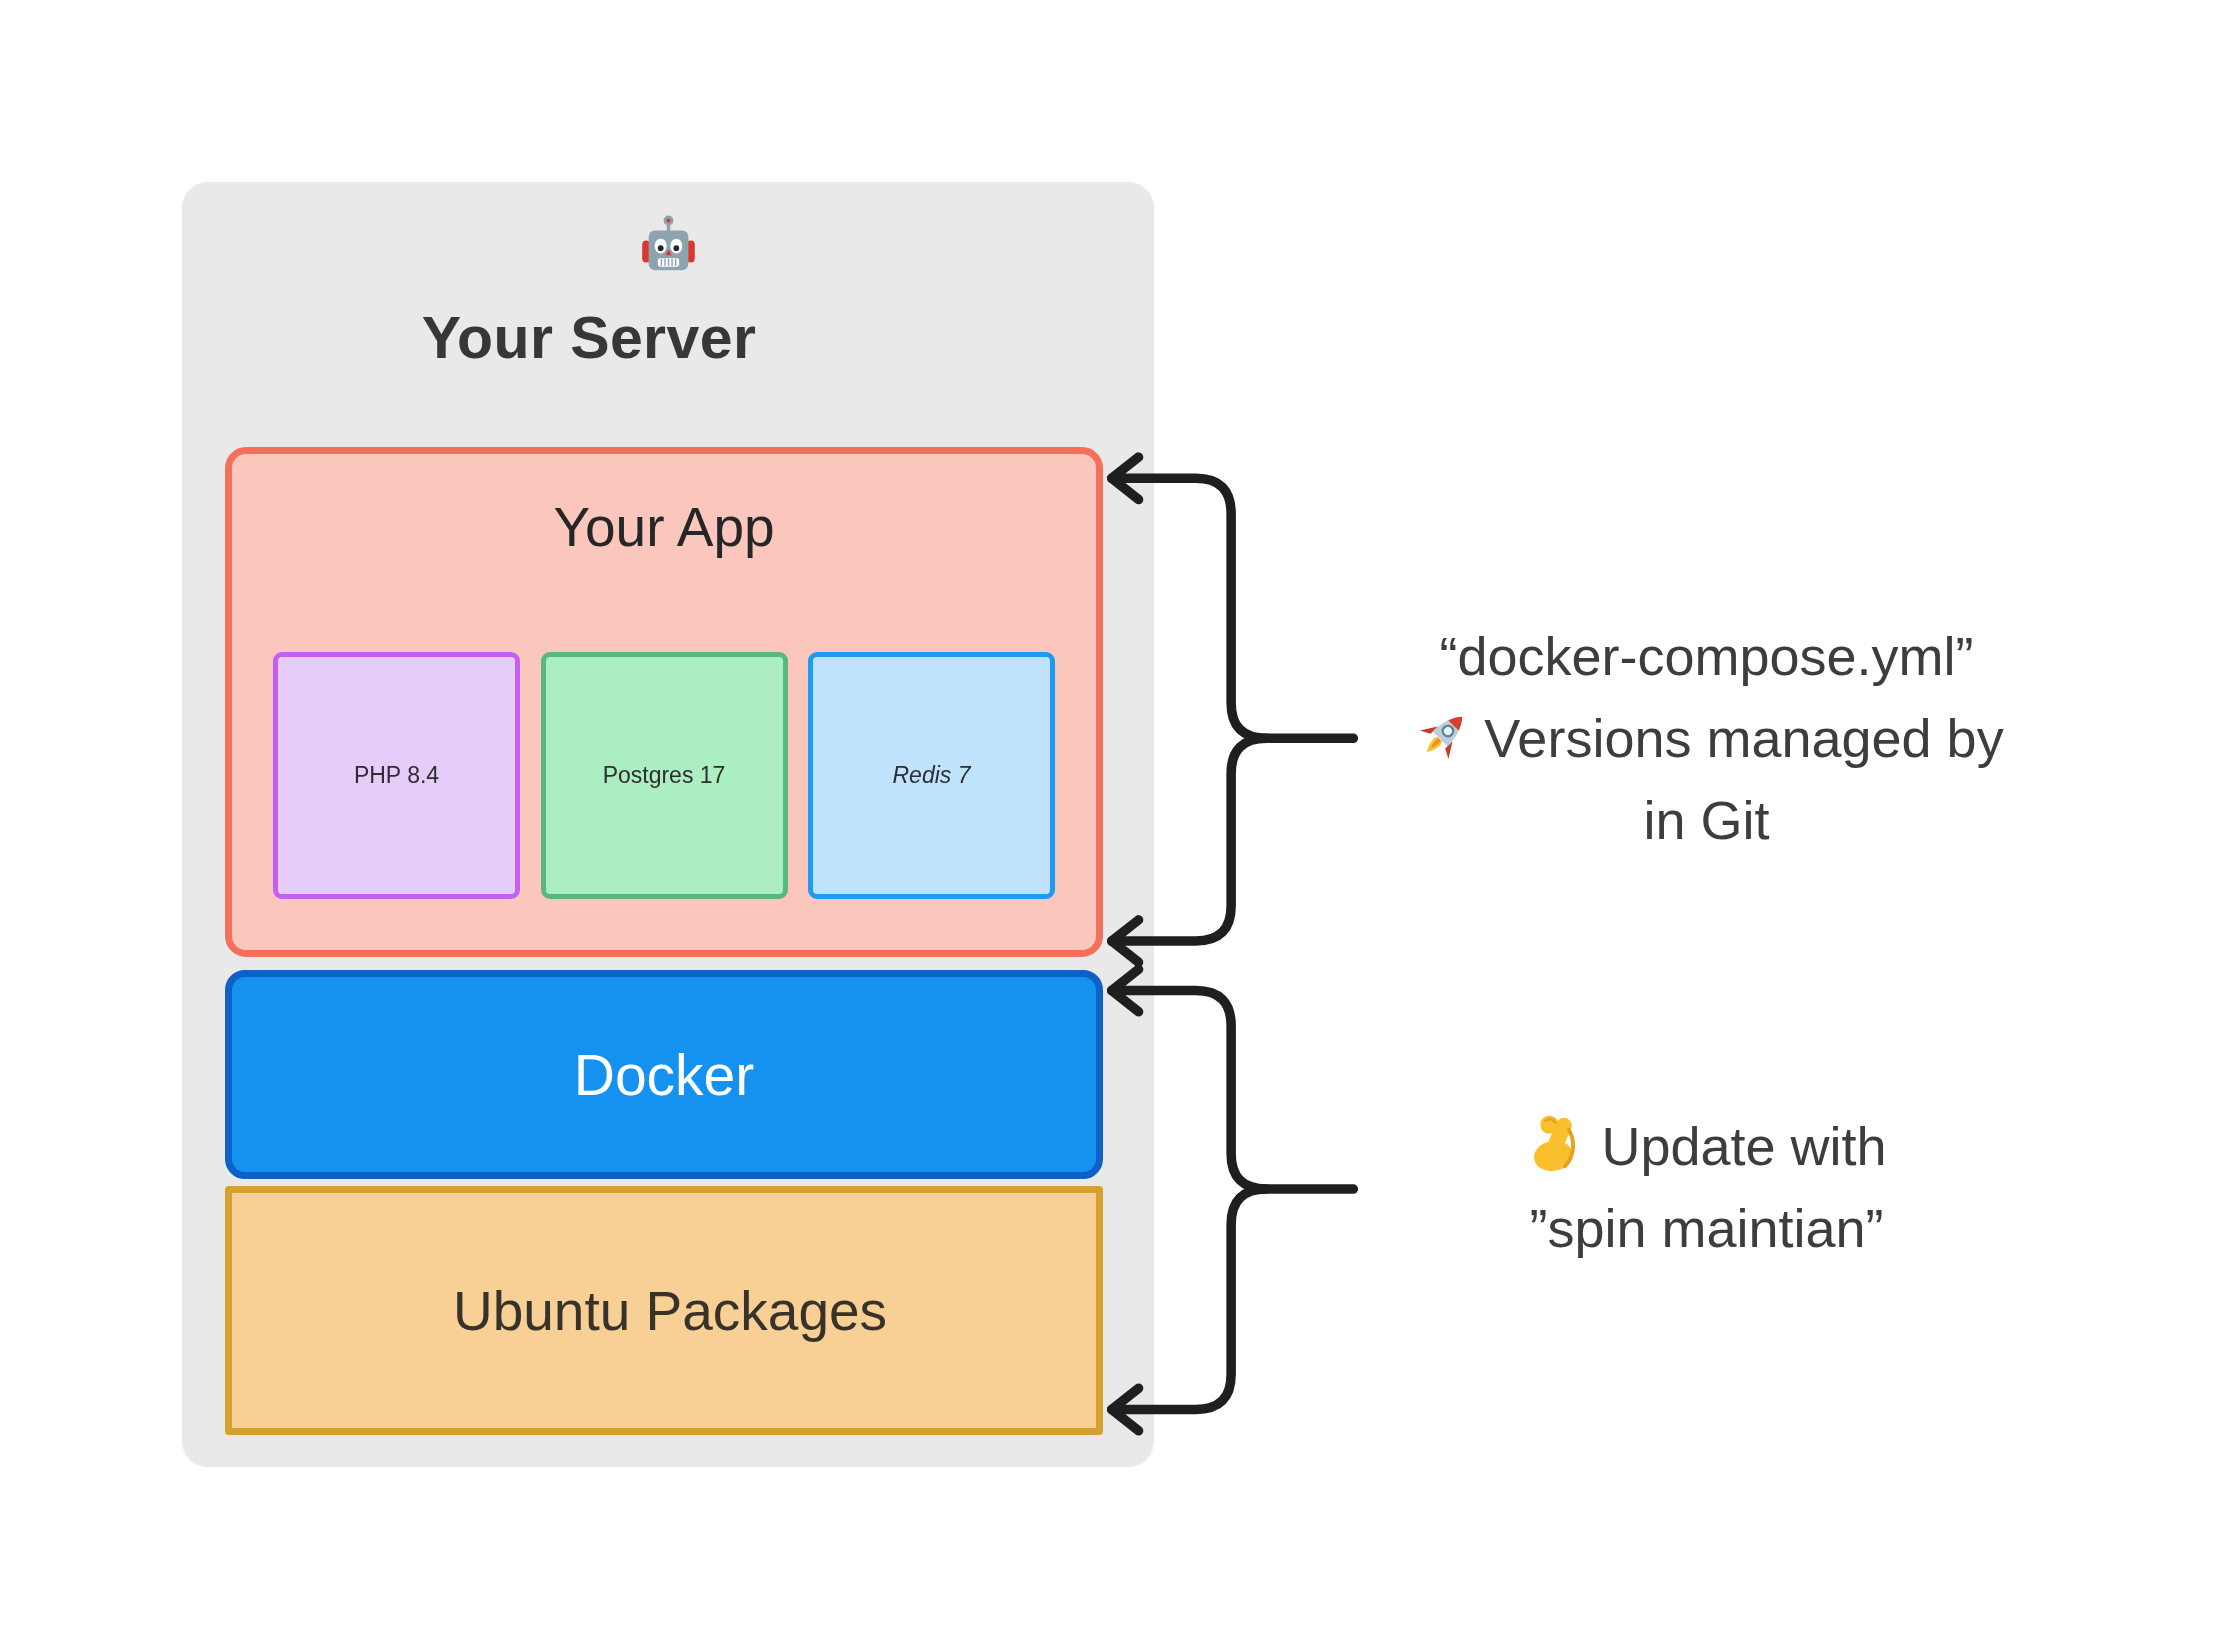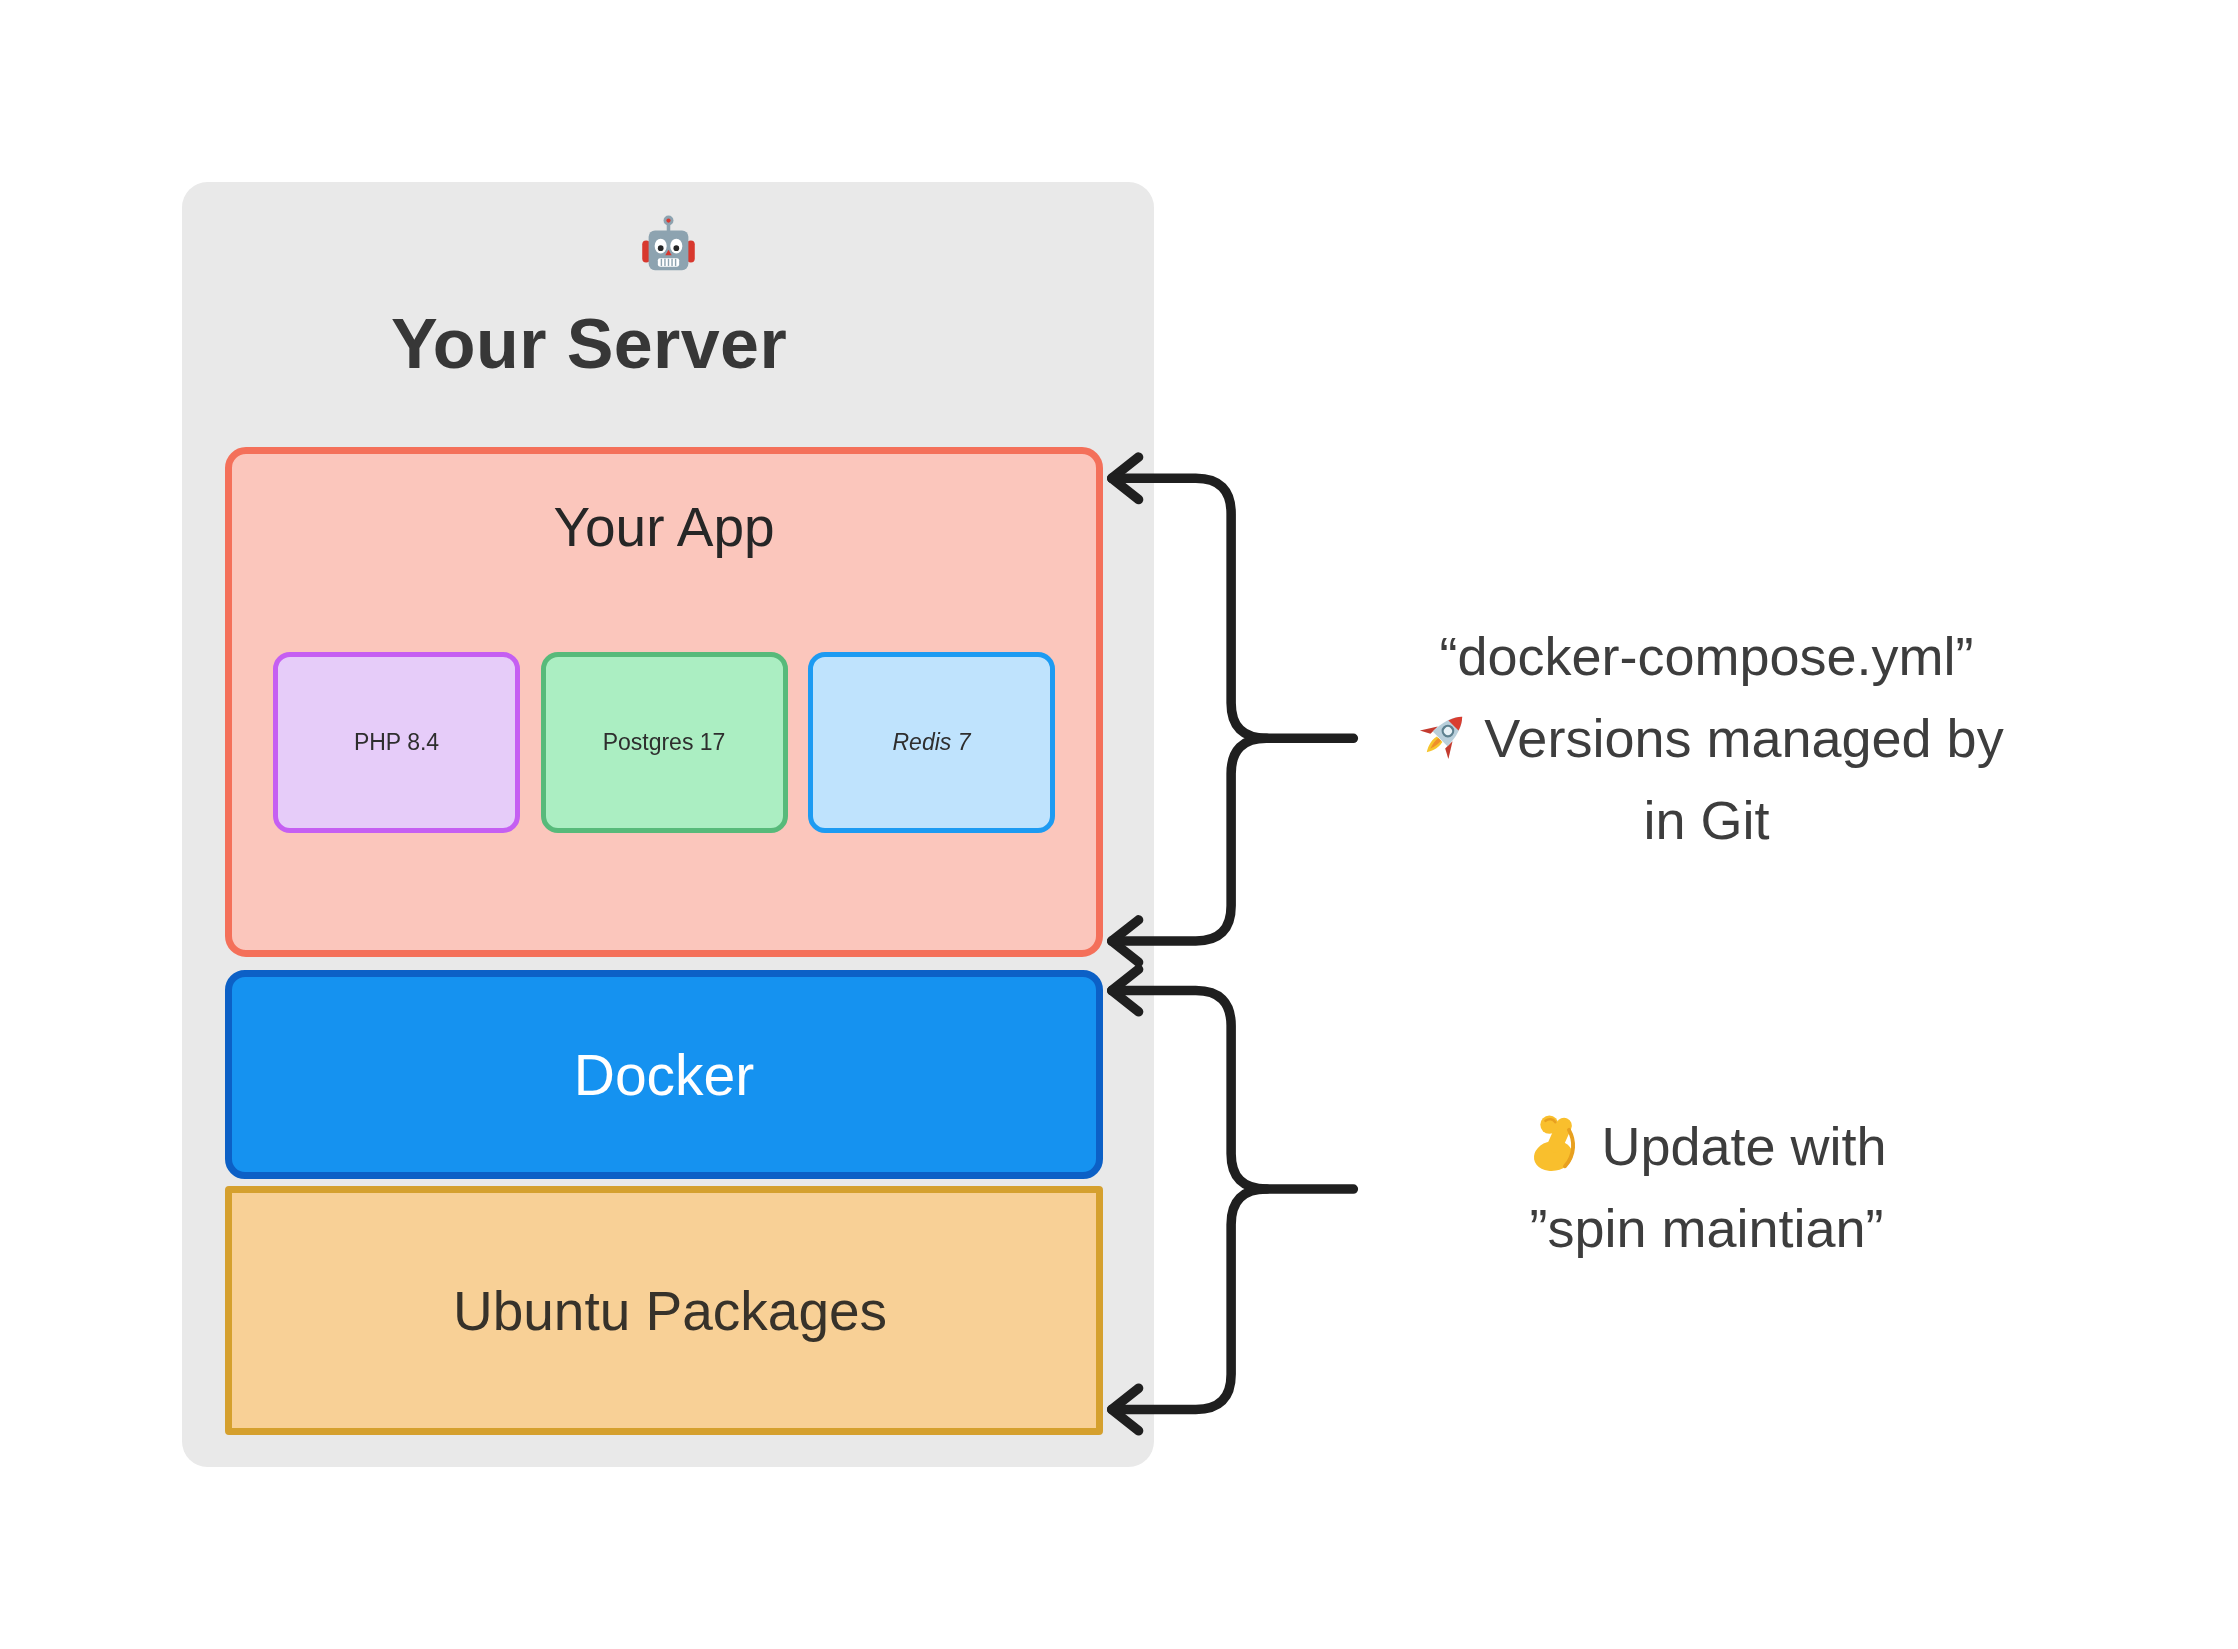--- a/index.html
+++ b/index.html
@@ -12,39 +12,39 @@
 
   
   .server-panel{
     left:182px;top:182px;width:972px;height:1285px;
     background:var(--panel-bg,#e9e9e9);border-radius:25.4px;
   }
   .server-head{left:182px;top:212px;width:972px;text-align:center;}
   .robot-wrap{display:inline-block;width:71px;height:71px;}
   .server-title{
     left:182px;top:304px;width:814px;text-align:center;
-    font-size:70px;font-weight:bold;color:#373737;letter-spacing:0.4px;
+    font-size:59px;font-weight:bold;color:#373737;letter-spacing:0.4px;
   }
 
   
   .app-box{
     left:225px;top:447px;width:878px;height:510px;box-sizing:border-box;
     background:var(--app-fill,#fbc6bc);border:7px solid var(--app-border,#f4705a);
     border-radius:21px;
   }
   .app-title{
     left:225px;top:495px;width:878px;text-align:center;
     font-size:55px;color:#262626;
   }
   .services-row{
     left:273px;top:652px;width:782px;height:247px;
     display:flex;justify-content:space-between;
   }
   .svc{
-    width:247px;height:181px;box-sizing:border-box;border-radius:17px;
+    width:247px;height:247px;box-sizing:border-box;border-radius:9px;
     display:flex;align-items:center;justify-content:center;
     font-size:23px;color:#2e2e2e;
   }
   .svc-php{background:var(--php-fill,#e6ccf9);border:5.7px solid var(--php-border,#c55ff2);}
   .svc-postgres{background:var(--postgres-fill,#abeec2);border:5.7px solid var(--postgres-border,#57ba7a);text-align:center;}
   .svc-redis{background:var(--redis-fill,#bfe3fd);border:5.7px solid var(--redis-border,#1d9bf2);font-style:italic;}
 
   
   .docker-box{
     left:225px;top:970px;width:878px;height:209px;box-sizing:border-box;

